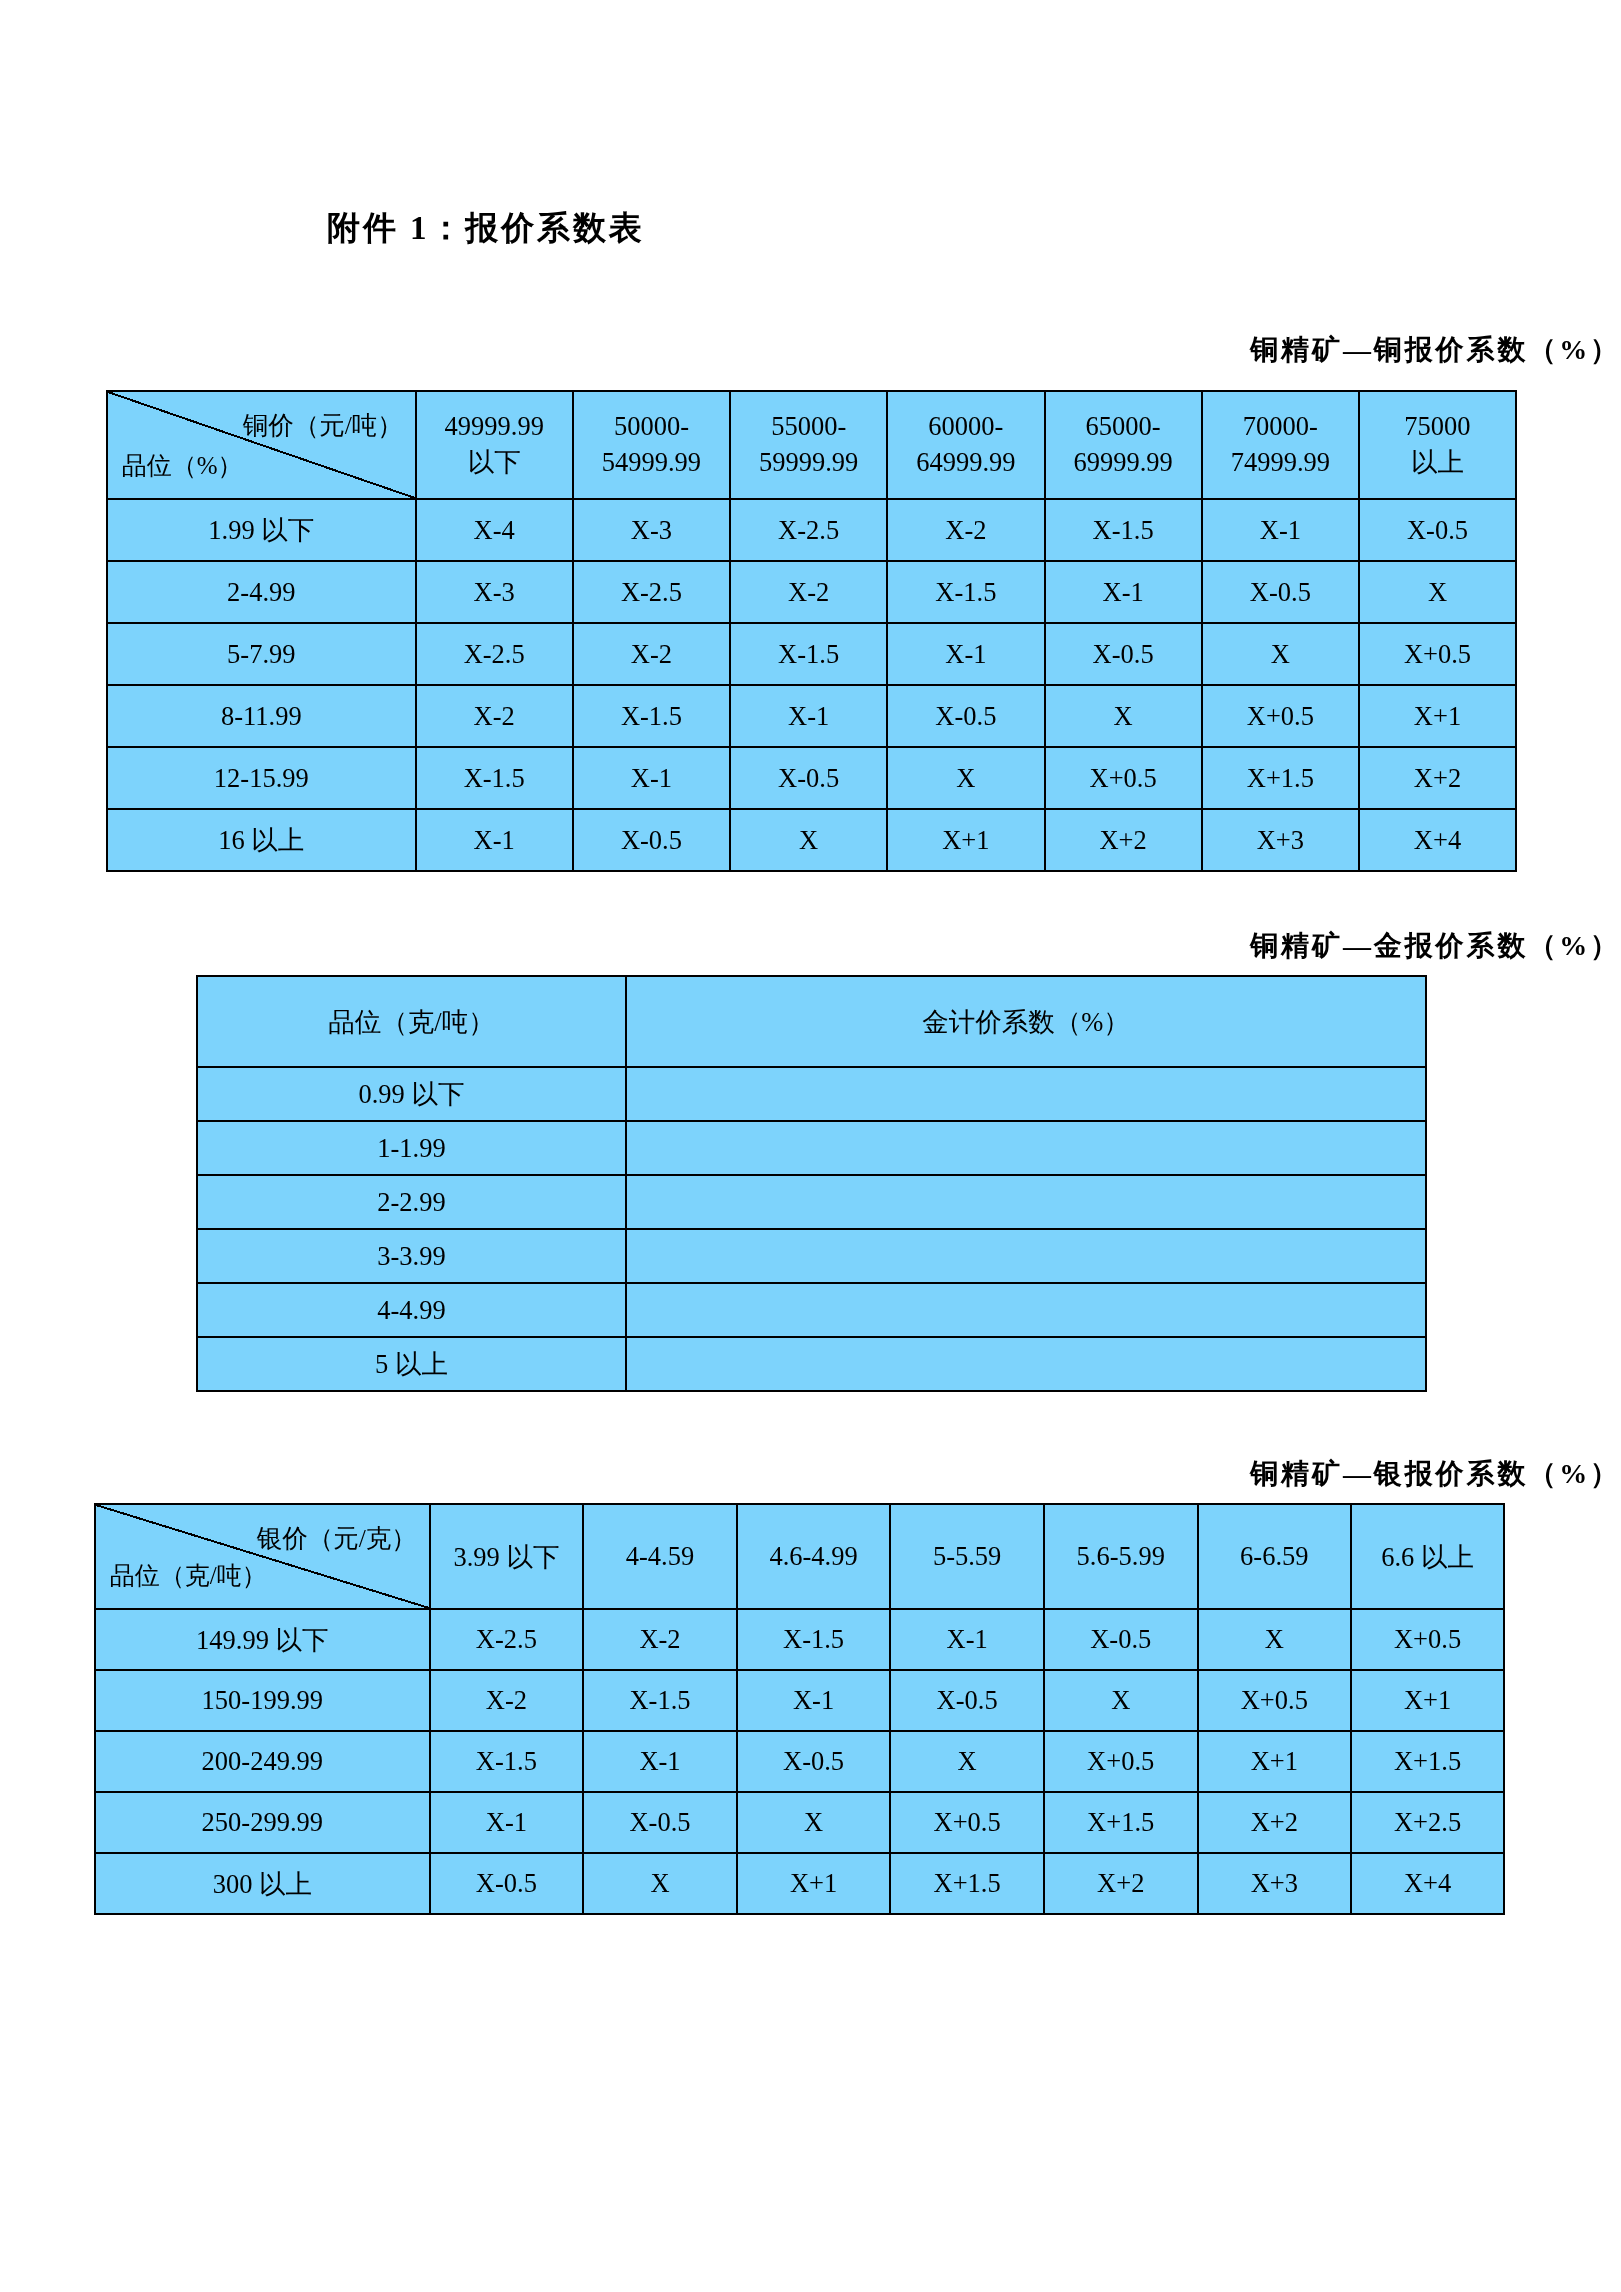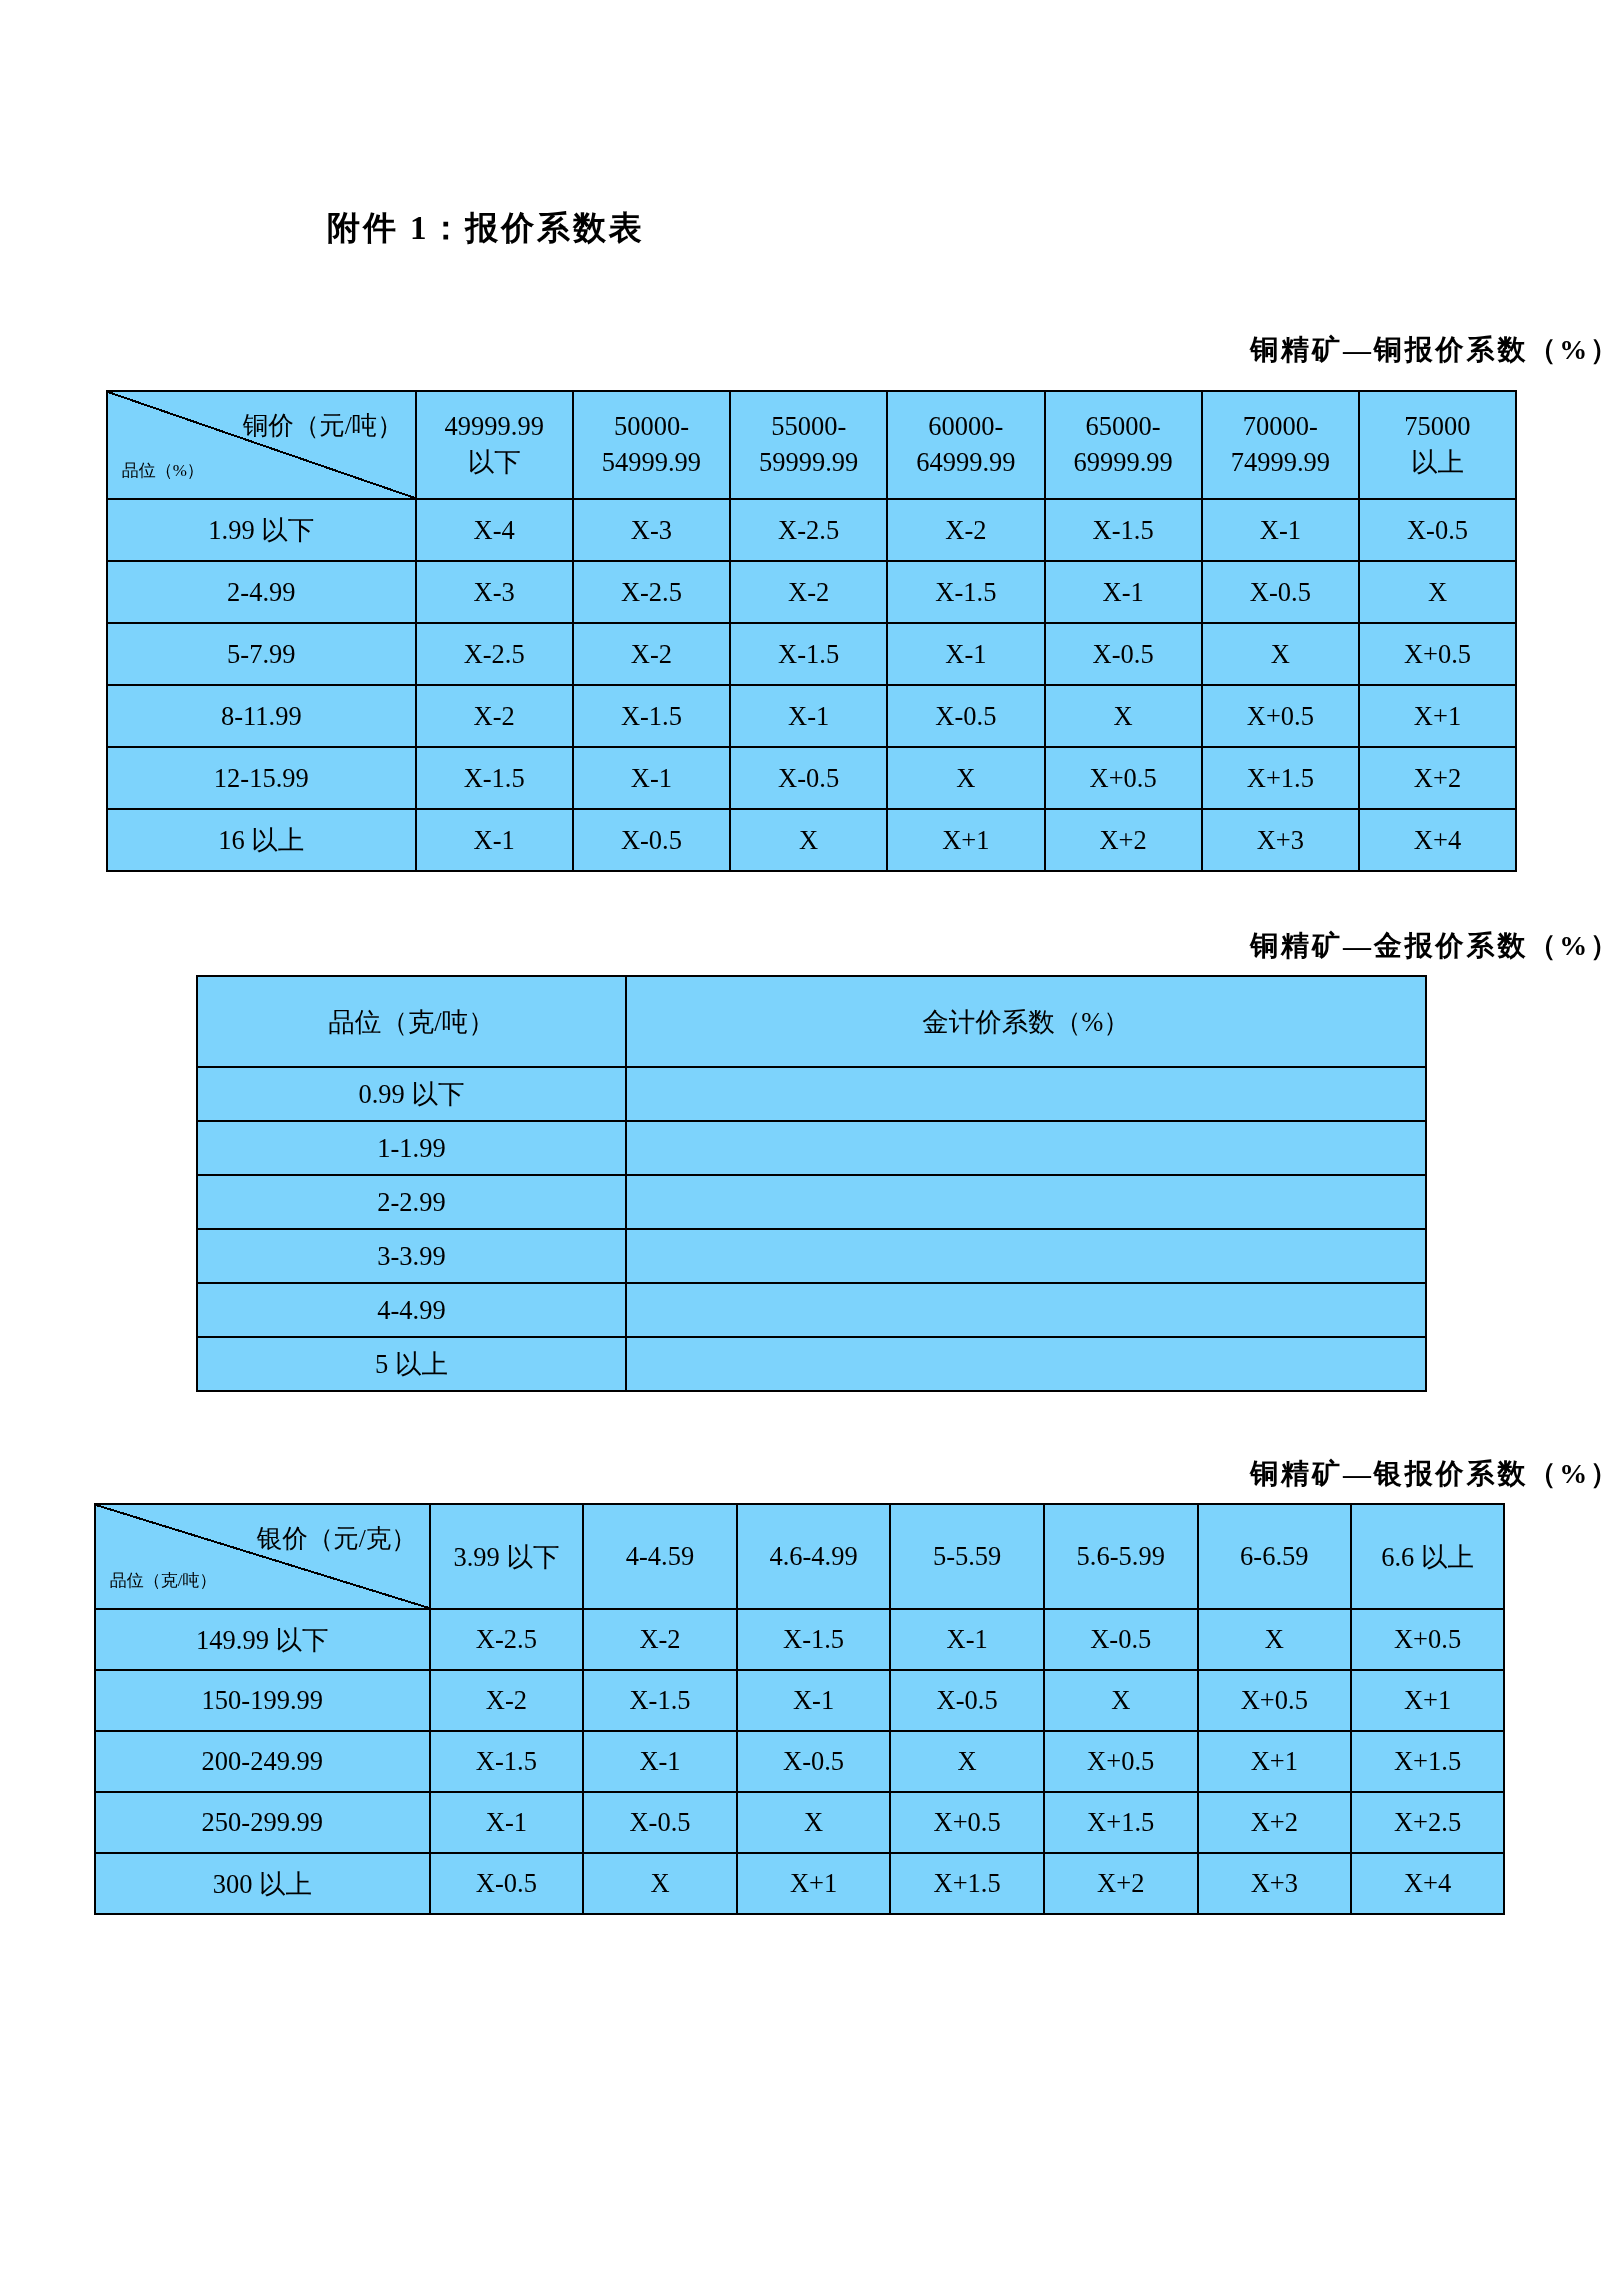--- a/index.html
+++ b/index.html
@@ -50,21 +50,21 @@
 
   th.diag {
     position:relative;
     background-image:linear-gradient(to top right,
       transparent calc(50% - 1px),
       #000 calc(50% - 1px),
       #000 calc(50% + 1px),
       transparent calc(50% + 1px));
   }
   .diag-top    { position:absolute; top:15.7px;    right:11.8px; font-size:25.5px; }
-  .diag-bottom { position:absolute; bottom:15.7px; left:13.7px;  font-size:17px; }
+  .diag-bottom { position:absolute; bottom:15.7px; left:13.7px;  font-size:25px; }
 
   .page-number {
     position:absolute; top:2098px; left:0; width:100%;
     text-align:center; font-size:26.5px; font-weight:bold;
   }
 </style>
 </head>
 <body>
 
 <div class="page">

